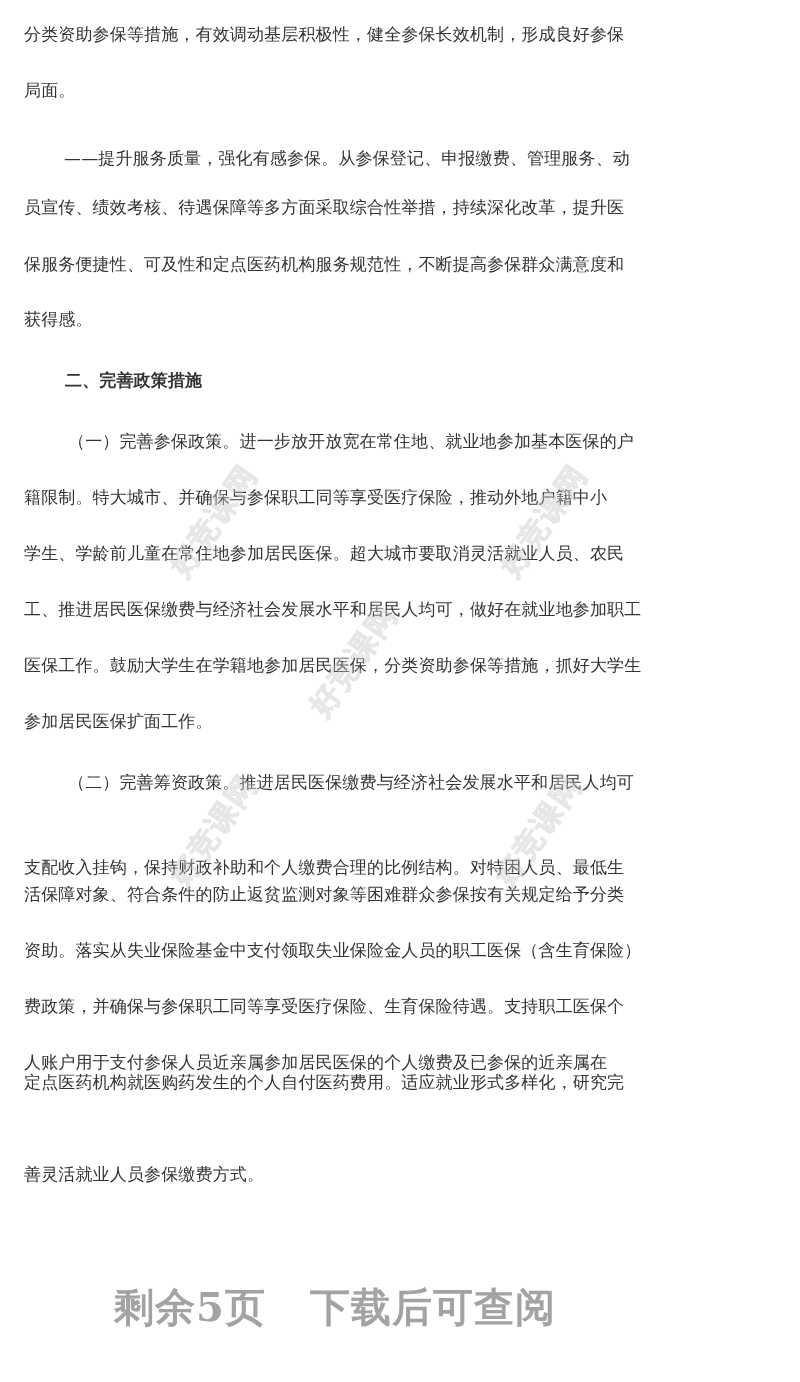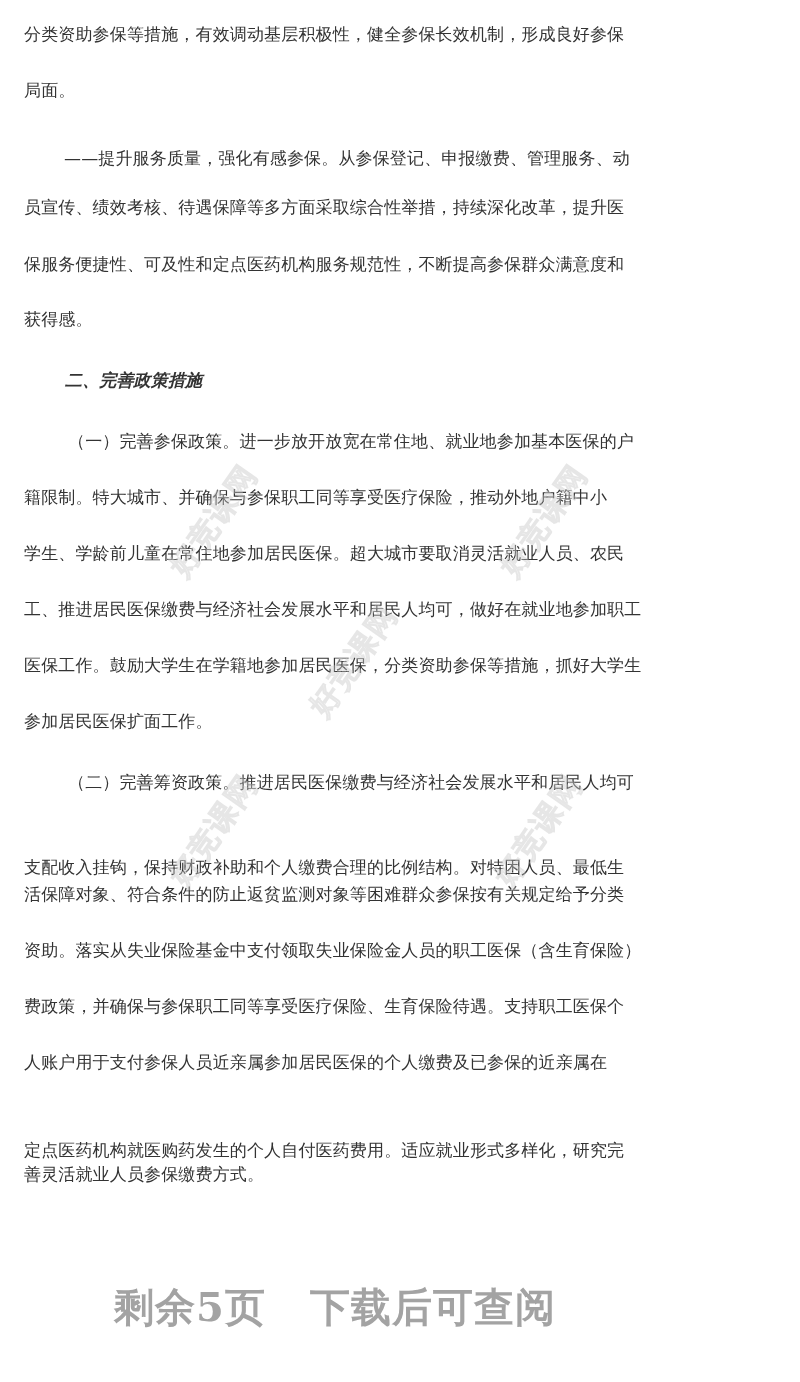--- a/index.html
+++ b/index.html
@@ -23,21 +23,21 @@
     }
     .line {
       position: absolute;
       left: 0;
       font-size: 17px;
       line-height: 28px;
       white-space: nowrap;
       letter-spacing: 0.15px;
       color: #333333;
     }
-    .indent { left: 41px; font-style: italic; }
+    .indent { left: 41px; }
     .heading { font-weight: bold; }
     .watermark {
       position: absolute;
       font-size: 30px;
       font-weight: bold;
       color: transparent;
       -webkit-text-stroke: 1px rgba(200,200,200,0.45);
       transform: rotate(-55deg);
       white-space: nowrap;
       letter-spacing: 2px;
@@ -78,21 +78,21 @@
   <div class="line" style="top:595px">工、推进居民医保缴费与经济社会发展水平和居民人均可，做好在就业地参加职工</div>
   <div class="line" style="top:651px">医保工作。鼓励大学生在学籍地参加居民医保，分类资助参保等措施，抓好大学生</div>
   <div class="line" style="top:707px">参加居民医保扩面工作。</div>
 
   <div class="line" style="top:768px; left:44px">（二）完善筹资政策。推进居民医保缴费与经济社会发展水平和居民人均可</div>
   <div class="line" style="top:853px">支配收入挂钩，保持财政补助和个人缴费合理的比例结构。对特困人员、最低生</div>
   <div class="line" style="top:880px">活保障对象、符合条件的防止返贫监测对象等困难群众参保按有关规定给予分类</div>
   <div class="line" style="top:936px">资助。落实从失业保险基金中支付领取失业保险金人员的职工医保（含生育保险）</div>
   <div class="line" style="top:992px">费政策，并确保与参保职工同等享受医疗保险、生育保险待遇。支持职工医保个</div>
   <div class="line" style="top:1048px">人账户用于支付参保人员近亲属参加居民医保的个人缴费及已参保的近亲属在</div>
-  <div class="line" style="top:1136px">定点医药机构就医购药发生的个人自付医药费用。适应就业形式多样化，研究完</div>
+  <div class="line" style="top:1068px">定点医药机构就医购药发生的个人自付医药费用。适应就业形式多样化，研究完</div>
   <div class="line" style="top:1160px">善灵活就业人员参保缴费方式。</div>
 </div>
 
 <div class="watermark" style="left:150px; top:500px">好竞课网</div>
 <div class="watermark" style="left:480px; top:500px">好竞课网</div>
 <div class="watermark" style="left:290px; top:640px">好竞课网</div>
 <div class="watermark" style="left:150px; top:810px">好竞课网</div>
 <div class="watermark" style="left:475px; top:810px">好竞课网</div>
 
 <div class="remaining">

